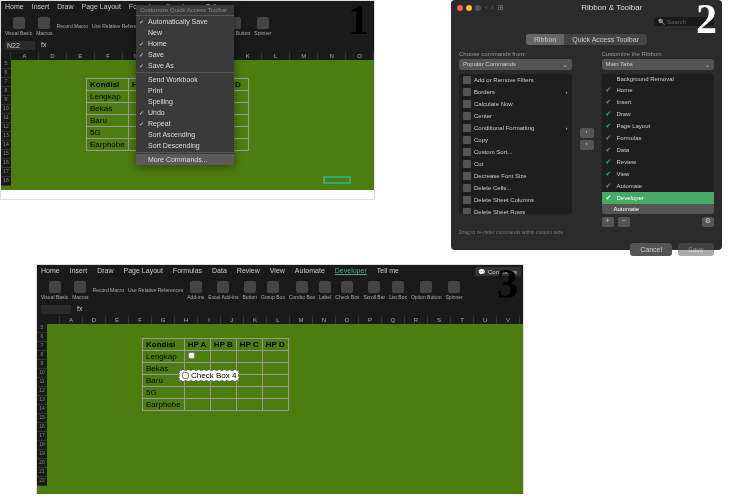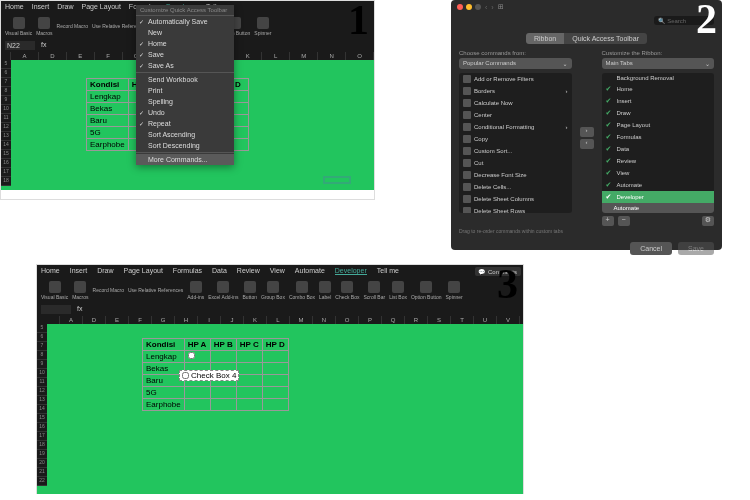--- a/index.html
+++ b/index.html
@@ -12,21 +12,21 @@
   .ribbon-tabs { background: #1a1a1a; color: #ccc; font-size: 7px; padding: 2px 4px; display: flex; gap: 8px; }
   .ribbon-tabs span[data-active="true"] { color: #4a9; border-bottom: 1px solid #4a9; }
   .toolbar { background: #1a1a1a; height: 26px; display: flex; align-items: center; padding: 0 4px; gap: 4px; }
   .toolbar-item { color: #aaa; font-size: 5px; text-align: center; display: flex; flex-direction: column; align-items: center; gap: 1px; }
   .toolbar-item .icon-box { width: 12px; height: 12px; background: #444; border-radius: 2px; }
   .cell-ref { background: #1a1a1a; color: #ccc; font-size: 7px; padding: 2px 4px; display: flex; gap: 6px; }
   .cell-ref input { background: #2a2a2a; border: none; color: #ccc; font-size: 7px; width: 30px; padding: 1px 2px; }
   .col-headers { background: #1a1a1a; color: #aaa; font-size: 6px; display: flex; }
   .col-headers div { width: 28px; text-align: center; border-right: 1px solid #333; padding: 1px 0; }
   .col-headers div.rownum { width: 10px; }
-  .grid-area { position: relative; background: #22c55e; }
+  .grid-area { position: relative; background: #4d7c0f; }
   .row-nums { position: absolute; left: 0; top: 0; background: #1a1a1a; color: #888; font-size: 5px; width: 10px; }
   .row-nums div { height: 9px; text-align: center; border-bottom: 1px solid #333; }
   .data-table { position: absolute; left: 85px; top: 18px; border-collapse: collapse; font-size: 8px; }
   .data-table td { border: 1px solid #999; padding: 1px 3px; width: 30px; height: 9px; }
   .data-table td.header { font-weight: bold; }
   .cursor-cell { position: absolute; border: 2px solid #3a7; width: 28px; height: 8px; }
   
   .dropdown { position: absolute; left: 135px; top: 4px; width: 98px; background: #3a3a3a; color: #ddd; font-size: 7px; box-shadow: 0 2px 8px rgba(0,0,0,0.4); z-index: 5; }
   .dropdown-header { font-size: 6px; color: #888; padding: 2px 4px; border-bottom: 1px solid #555; }
   .dropdown-item { padding: 2px 4px 2px 12px; position: relative; }
@@ -234,20 +234,21 @@
   <div class="step-num" style="color:#fff;">2</div>
   <div class="titlebar">
     <div class="traffic">
       <span style="background:#ff5f56;"></span>
       <span style="background:#ffbd2e;"></span>
       <span style="background:#555;"></span>
     </div>
     <span style="color:#666;">‹</span>
     <span style="color:#666;">›</span>
     <span style="color:#888;">⊞</span>
+    <div class="title">Ribbon &amp; Toolbar</div>
   </div>
   <div class="iconrow">
     <div class="search">🔍 <span>Search</span></div>
   </div>
   <div class="seg-control">
     <span data-active="true">Ribbon</span>
     <span>Quick Access Toolbar</span>
   </div>
   <div class="p2-body">
     <div class="p2-col">

